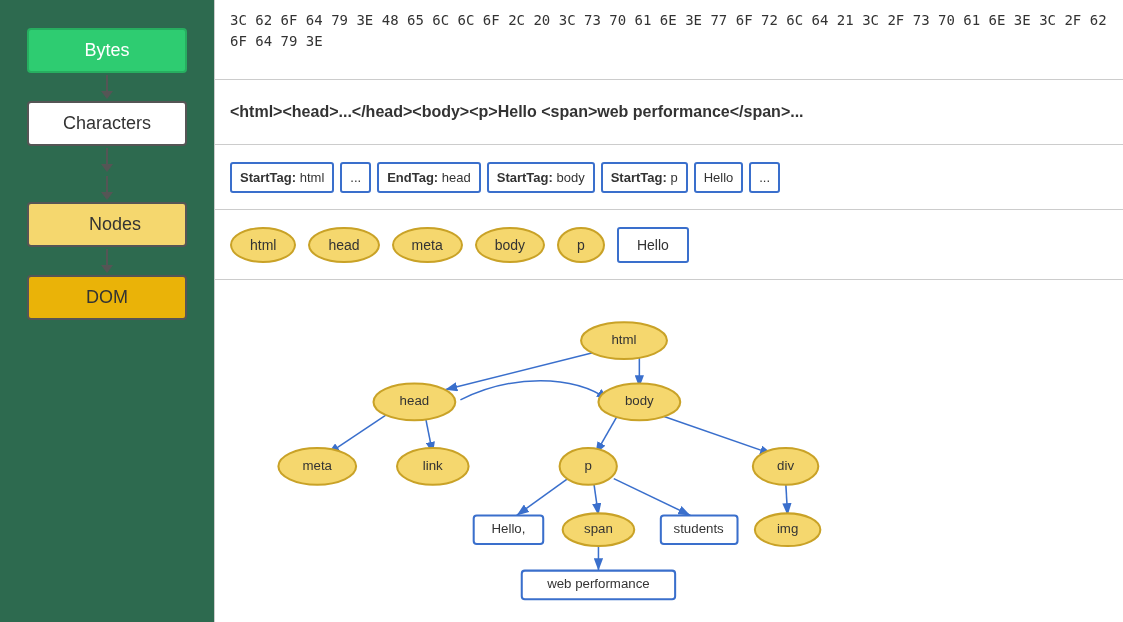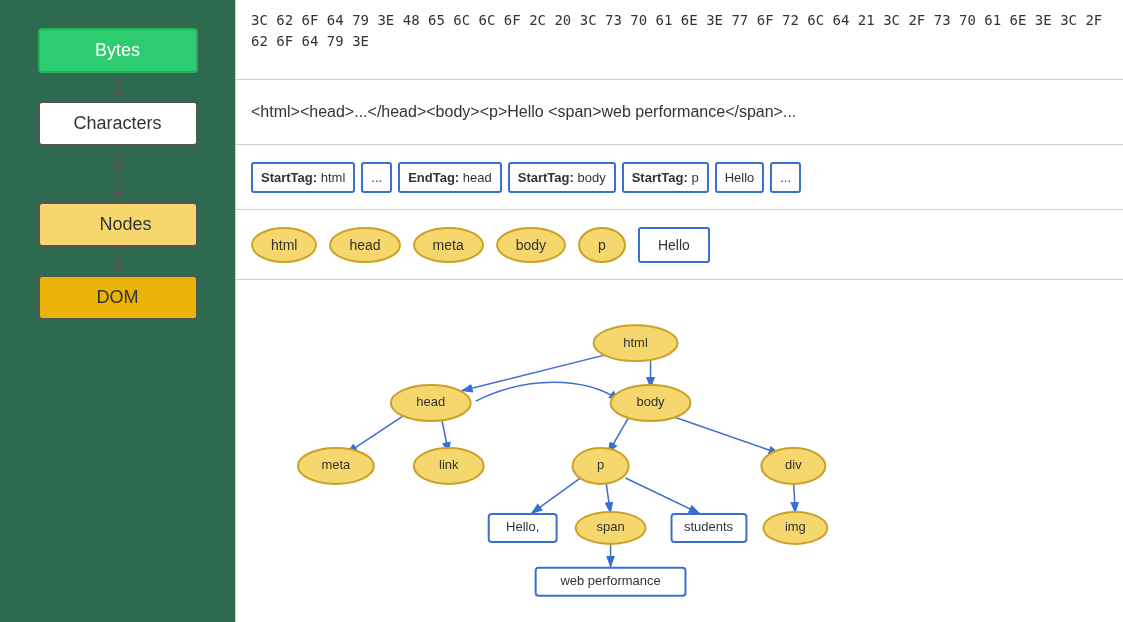--- a/index.html
+++ b/index.html
@@ -14,21 +14,21 @@
 
     .main-container {
       display: flex;
       width: 1123px;
       height: 622px;
       position: relative;
     }
 
     
     .pipeline {
-      width: 235px;
+      width: 214px;
       display: flex;
       flex-direction: column;
       align-items: center;
       padding-top: 18px;
       gap: 0;
       flex-shrink: 0;
     }
 
     .pipeline-box {
       border: 2px solid #555;
@@ -141,21 +141,21 @@
     .bytes-text {
       font-family: monospace;
       font-size: 14px;
       color: #333;
       line-height: 1.5;
     }
 
     .chars-text {
       font-size: 16px;
       color: #333;
-      font-weight: 400;
+      font-weight: 700;
     }
 
     
     .token-box {
       border: 2px solid #3a6fcc;
       border-radius: 3px;
       padding: 6px 8px;
       font-size: 13px;
       white-space: nowrap;
       color: #333;

